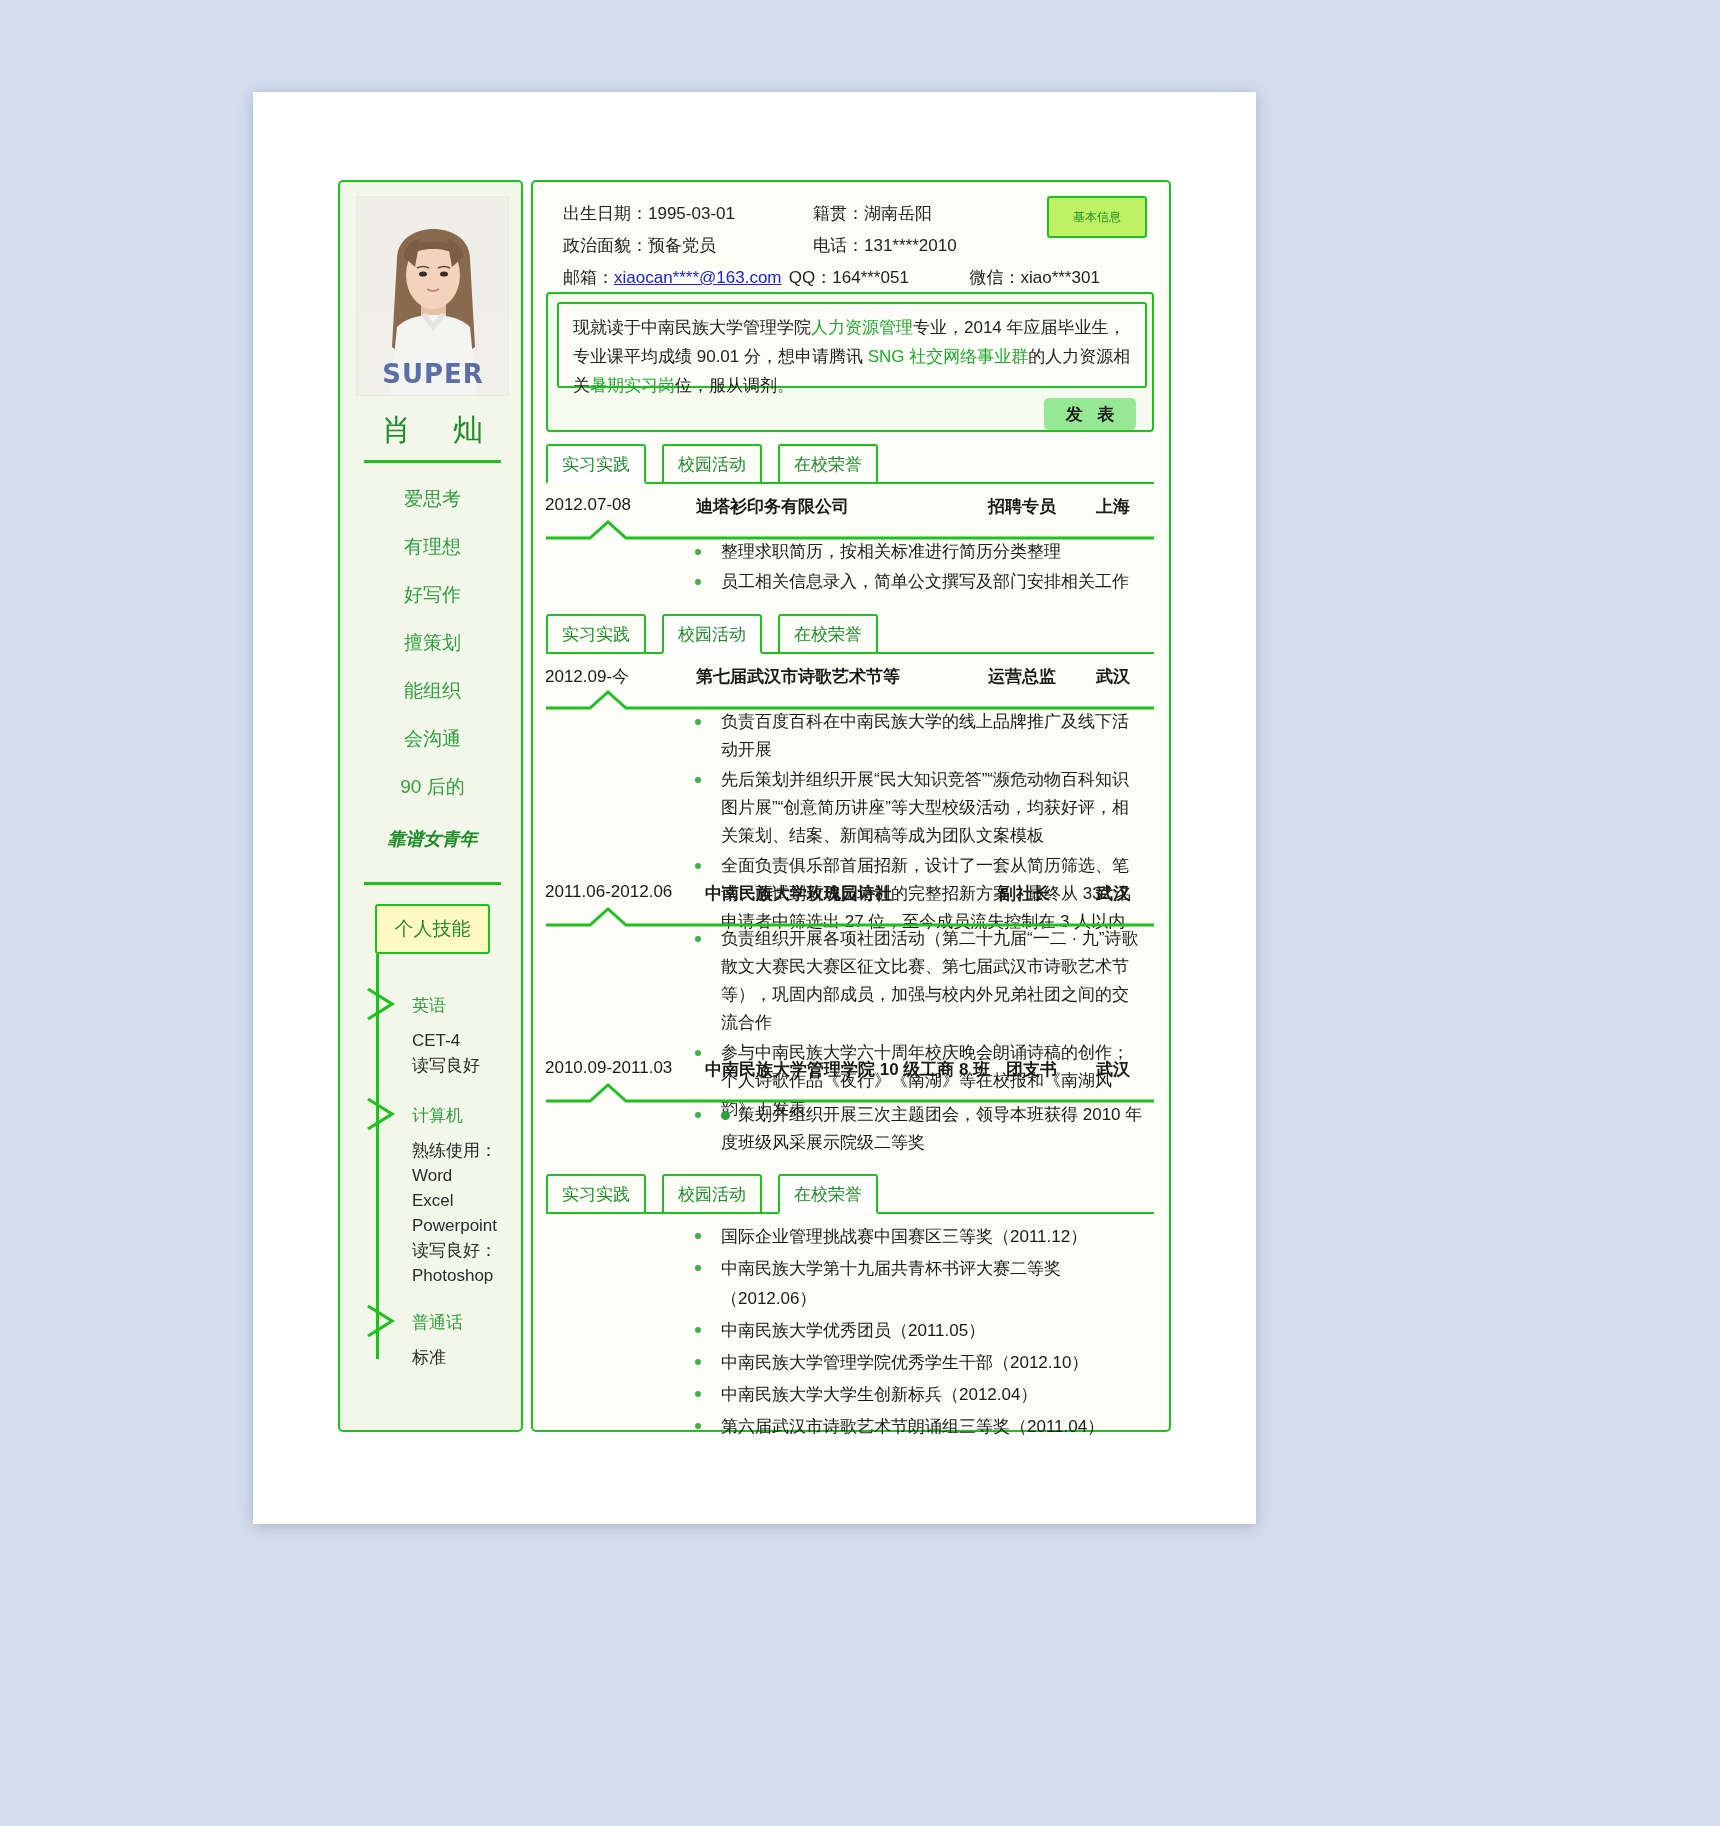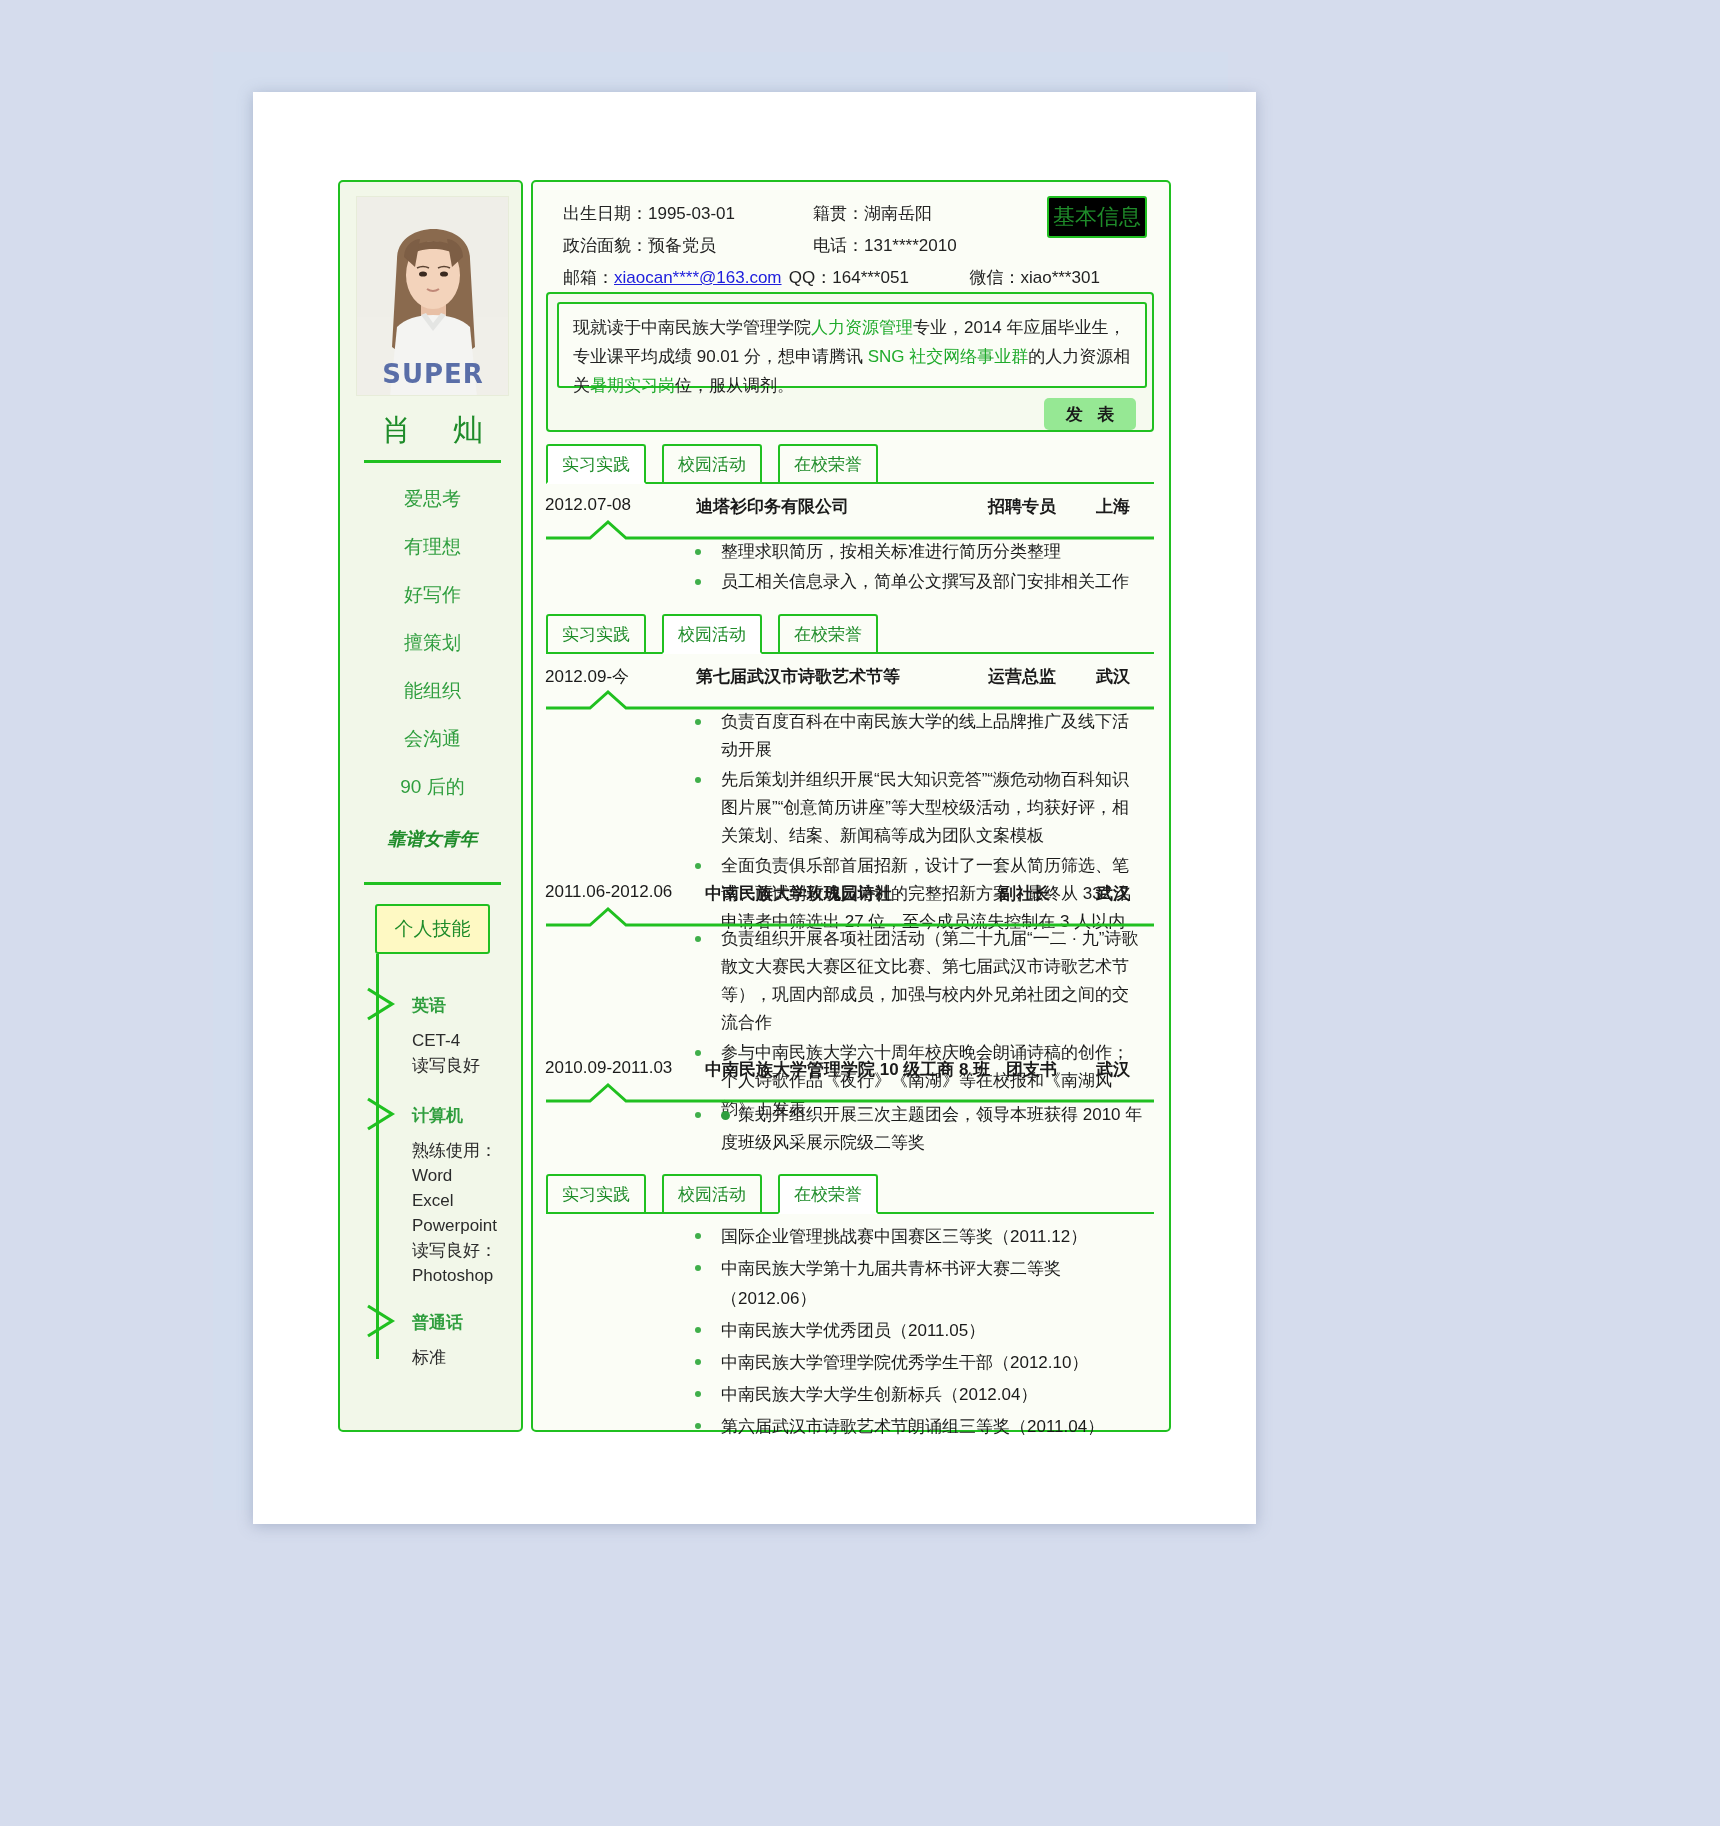--- a/index.html
+++ b/index.html
@@ -67,40 +67,40 @@
     position:absolute;left:35px;top:640px;width:115px;height:50px;
     border:2.5px solid #20c020;box-sizing:border-box;border-radius:3px;
     display:flex;align-items:center;justify-content:center;
     font-size:19px;color:#1f8c2a;background:#fef9c3;
   }
   .skill-rail{
     position:absolute;left:36px;top:690px;width:3px;height:480px;background:#20c020;
   }
   .chev{position:absolute;width:30px;height:34px;}
   .skill-title{
-    position:absolute;font-size:17px;color:#2f9e3e;left:72px;font-weight:bold;
+    position:absolute;font-size:17px;color:#2f9e3e;left:72px;
   }
   .skill-body{
     position:absolute;font-size:17px;color:#2b2b2b;left:72px;line-height:25px;
   }
   
   .info-grid{
     position:absolute;left:30px;top:16px;width:560px;
     font-size:17px;color:#222;line-height:32px;
   }
   .info-row{display:flex;}
   .info-c1{width:250px;}
   .info-c2{width:200px;}
   .info-c3{width:170px;}
   .mail-link{color:#2020dd;text-decoration:underline;margin-top:28px;}
   .basic-badge{
     position:absolute;right:22px;top:14px;width:100px;height:42px;
     border:2.5px solid #20c020;box-sizing:border-box;border-radius:3px;
     display:flex;align-items:center;justify-content:center;
-    font-size:22px;color:#1f8c2a;background:#000000;
+    font-size:12px;color:#1f8c2a;background:#bef264;
   }
   .summary-wrap{
     position:absolute;left:13px;top:110px;width:608px;height:140px;
     border:2.5px solid #20c020;box-sizing:border-box;border-radius:4px;
     background:#f6faef;
   }
   .summary-box{
     position:absolute;left:9px;top:8px;width:590px;height:86px;
     border:2px solid #20c020;box-sizing:border-box;border-radius:3px;
     background:#fbfdf6;

